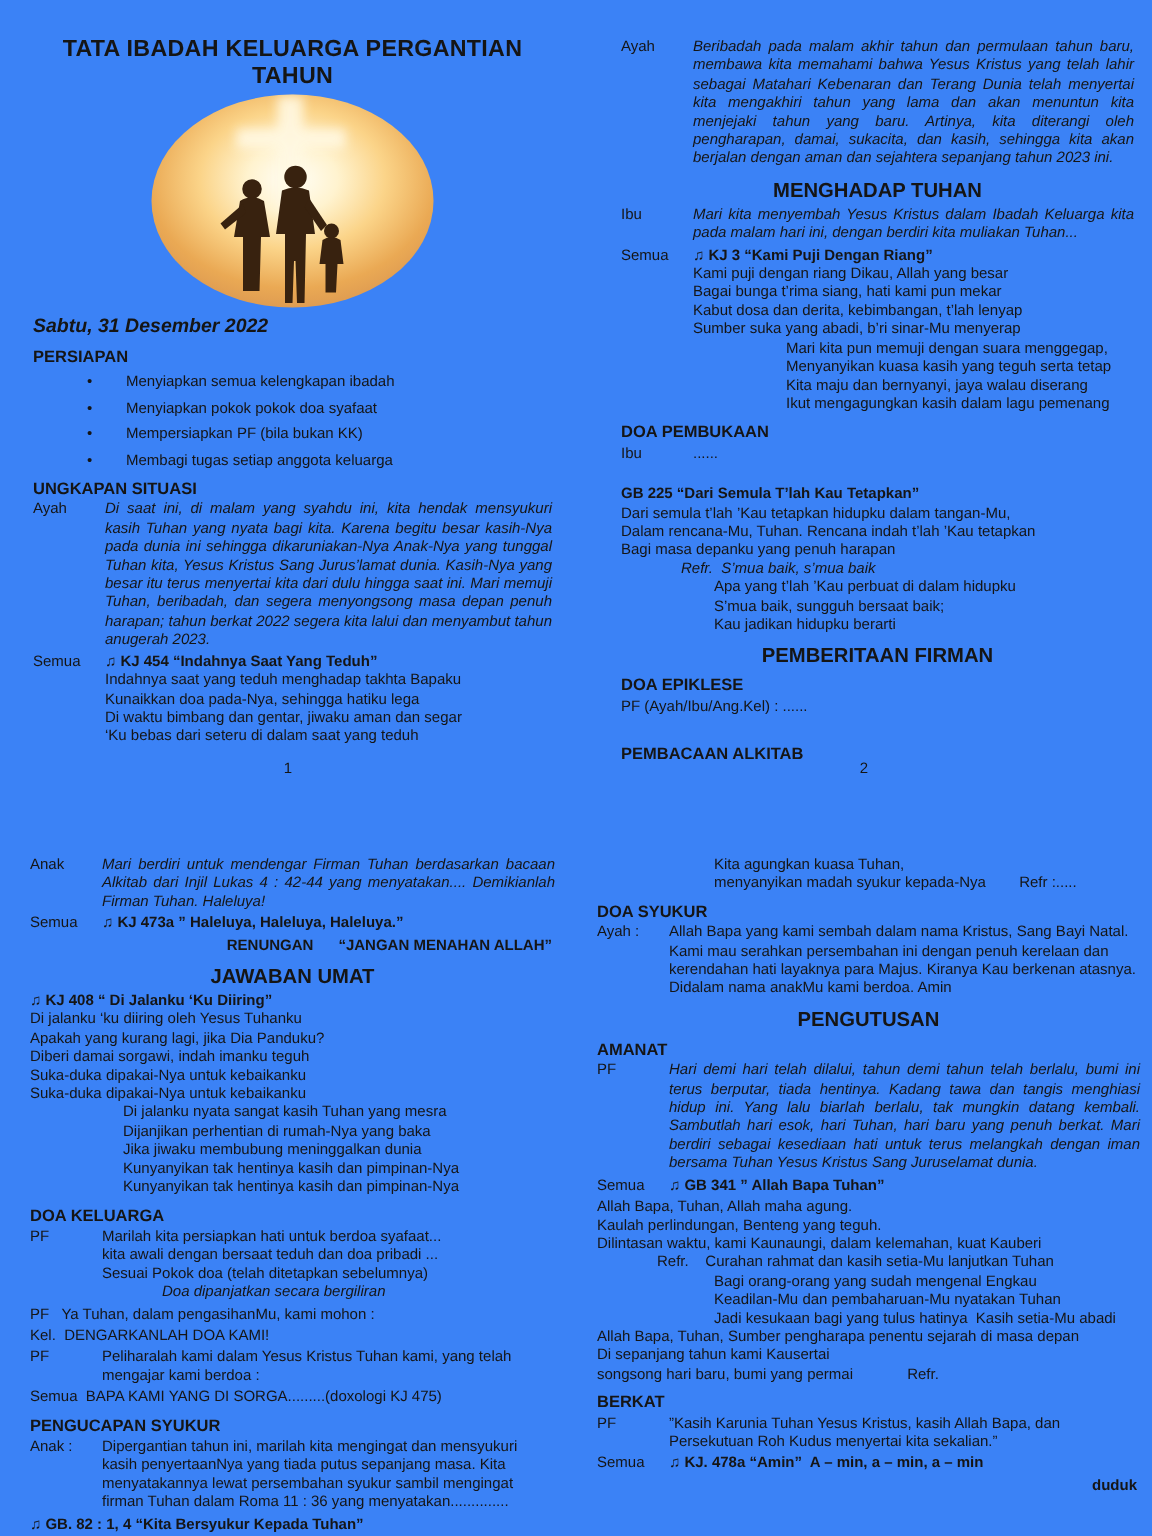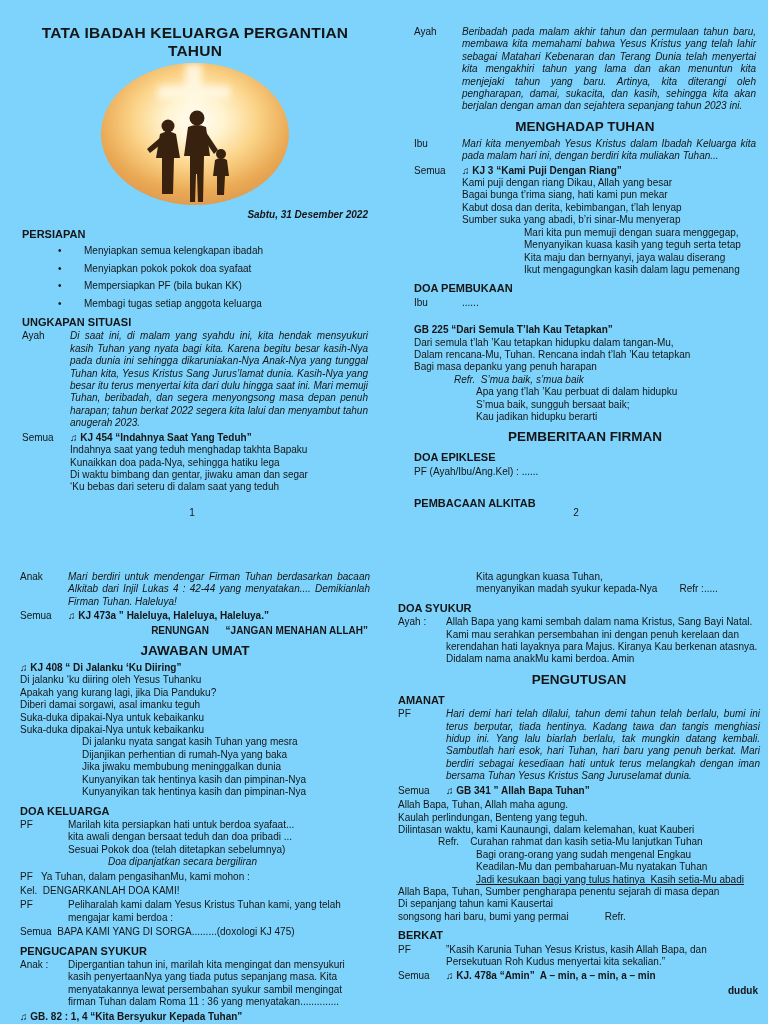--- a/index.html
+++ b/index.html
@@ -1,26 +1,26 @@
 <!DOCTYPE html>
 <html><head>
 <meta charset="utf-8">
 <style>
   html,body{margin:0;padding:0;background:#ffffff;}
   body{width:768px;height:1024px;overflow:hidden;
        font-family:"Liberation Sans","DejaVu Sans",sans-serif;color:#151515;}
   .sheet{width:768px;height:1024px;display:grid;
-         grid-template-columns:384px 384px;grid-template-rows:565px 459px;background:#7dd3fc;}
+         grid-template-columns:384px 384px;grid-template-rows:565px 459px;background:#3b82f6;}
   .page{position:relative;overflow:hidden;}
   #p1 .page-content{padding:24px 16px 0 22px;}
   #p2 .page-content{padding:24px 12px 0 30px;}
   #p3 .page-content{padding:4px 14px 0 20px;}
   #p4 .page-content{padding:4px 8px 0 14px;}
   .doc-title{font-size:15.5px;font-weight:bold;text-align:center;letter-spacing:0.2px;margin-bottom:2px;}
-  .doc-date{font-size:10px;font-weight:bold;font-style:italic;text-align:right;margin:3px 0 8px 0;}
+  .doc-date{font-size:13px;font-weight:bold;font-style:italic;text-align:left;margin:3px 0 8px 0;}
   .photo-wrap{text-align:center;margin:2px 0 0 0;line-height:0;}
   .h{font-size:11px;font-weight:bold;margin-top:6px;line-height:12.4px;}
   .ch{font-size:13.5px;font-weight:bold;text-align:center;margin:6px 0 3px 0;line-height:16px;}
   .bullets{margin:1px 0 0 0;}
   .bullet{display:flex;padding-left:36px;font-size:10px;line-height:12.4px;margin-top:5px;}
   .bullet .dot{flex:0 0 26px;}
   .rp{display:flex;margin-top:2px;}
   .rp-label{flex:0 0 48px;font-size:10px;line-height:12.4px;white-space:pre;}
   .rp-lines{flex:1;min-width:0;}
   .p-block{margin-top:2px;}
@@ -185,21 +185,21 @@
           </div>
         </div>
         <div class="p-block">
           <div class="line b right">RENUNGAN      “JANGAN MENAHAN ALLAH”</div>
         </div>
         <div class="ch">JAWABAN UMAT</div>
         <div class="p-block">
           <div class="line b">♫ KJ 408 “ Di Jalanku ‘Ku Diiring”</div>
           <div class="line">Di jalanku ‘ku diiring oleh Yesus Tuhanku</div>
           <div class="line">Apakah yang kurang lagi, jika Dia Panduku?</div>
-          <div class="line">Diberi damai sorgawi, asal imanku teguh</div>
+          <div class="line">Diberi damai sorgawi, indah imanku teguh</div>
           <div class="line">Suka-duka dipakai-Nya untuk kebaikanku</div>
           <div class="line">Suka-duka dipakai-Nya untuk kebaikanku</div>
           <div class="line" style="padding-left: 62px;">Di jalanku nyata sangat kasih Tuhan yang mesra</div>
           <div class="line" style="padding-left: 62px;">Dijanjikan perhentian di rumah-Nya yang baka</div>
           <div class="line" style="padding-left: 62px;">Jika jiwaku membubung meninggalkan dunia</div>
           <div class="line" style="padding-left: 62px;">Kunyanyikan tak hentinya kasih dan pimpinan-Nya</div>
           <div class="line" style="padding-left: 62px;">Kunyanyikan tak hentinya kasih dan pimpinan-Nya</div>
         </div>
         <div class="h">DOA KELUARGA</div>
         <div class="rp">
@@ -266,21 +266,21 @@
             <div class="line b">♫ GB 341 ” Allah Bapa Tuhan”</div>
           </div>
         </div>
         <div class="p-block">
           <div class="line">Allah Bapa, Tuhan, Allah maha agung.</div>
           <div class="line">Kaulah perlindungan, Benteng yang teguh.</div>
           <div class="line">Dilintasan waktu, kami Kaunaungi, dalam kelemahan, kuat Kauberi</div>
           <div class="line" style="padding-left: 40px;">Refr.    Curahan rahmat dan kasih setia-Mu lanjutkan Tuhan</div>
           <div class="line" style="padding-left: 78px;">Bagi orang-orang yang sudah mengenal Engkau</div>
           <div class="line" style="padding-left: 78px;">Keadilan-Mu dan pembaharuan-Mu nyatakan Tuhan</div>
-          <div class="line" style="padding-left: 78px; text-decoration: underline;">Jadi kesukaan bagi yang tulus hatinya  Kasih setia-Mu abadi</div>
+          <div class="line" style="padding-left: 78px;">Jadi kesukaan bagi yang tulus hatinya  Kasih setia-Mu abadi</div>
           <div class="line">Allah Bapa, Tuhan, Sumber pengharapa penentu sejarah di masa depan</div>
           <div class="line">Di sepanjang tahun kami Kausertai</div>
           <div class="line">songsong hari baru, bumi yang permai             Refr.</div>
         </div>
         <div class="h">BERKAT</div>
         <div class="rp">
           <div class="rp-label">PF</div>
           <div class="rp-lines">
             <div class="line">”Kasih Karunia Tuhan Yesus Kristus, kasih Allah Bapa, dan Persekutuan Roh Kudus menyertai kita sekalian.”</div>
           </div>

